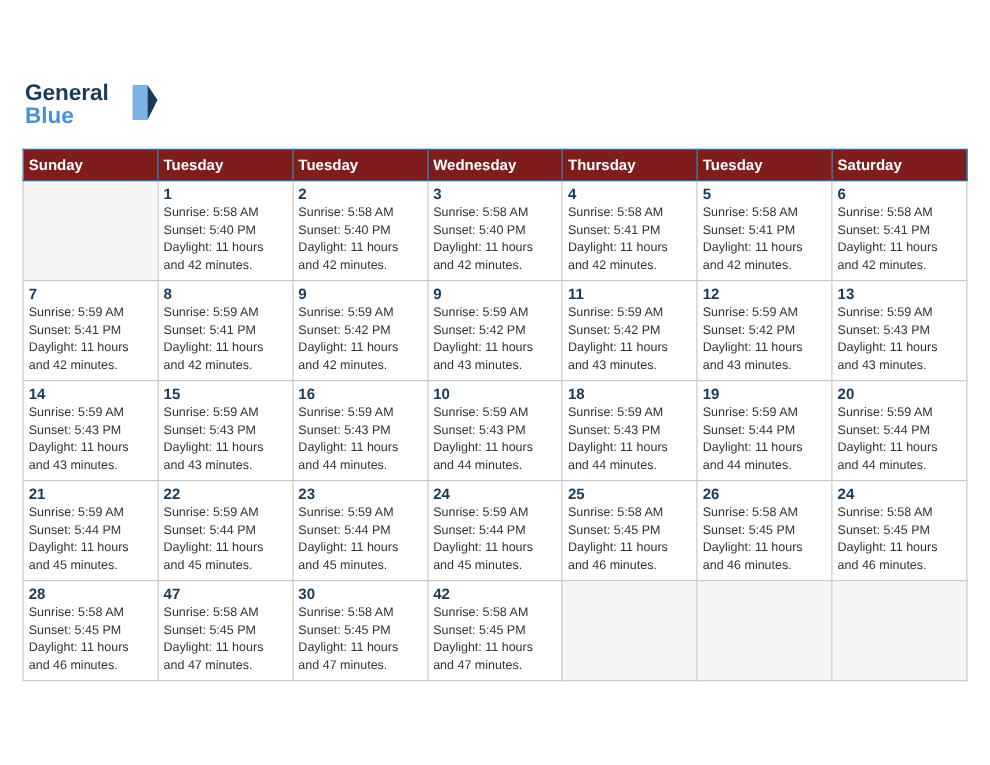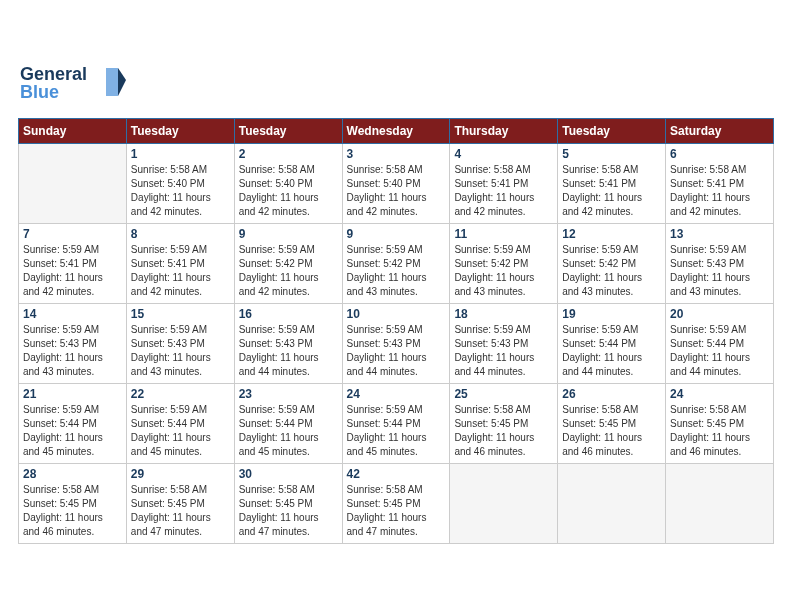--- a/index.html
+++ b/index.html
@@ -313,21 +313,21 @@
         </tr>
         <tr>
           <td>
             <span class="day-num">28</span>
             <div class="day-info" style="white-space: pre-line;">Sunrise: 5:58 AM
 Sunset: 5:45 PM
 Daylight: 11 hours
 and 46 minutes.</div>
           </td>
           <td>
-            <span class="day-num">29</span>
+            <span class="day-num">47</span>
             <div class="day-info" style="white-space: pre-line;">Sunrise: 5:58 AM
 Sunset: 5:45 PM
 Daylight: 11 hours
 and 47 minutes.</div>
           </td>
           <td>
             <span class="day-num">30</span>
             <div class="day-info" style="white-space: pre-line;">Sunrise: 5:58 AM
 Sunset: 5:45 PM
 Daylight: 11 hours

